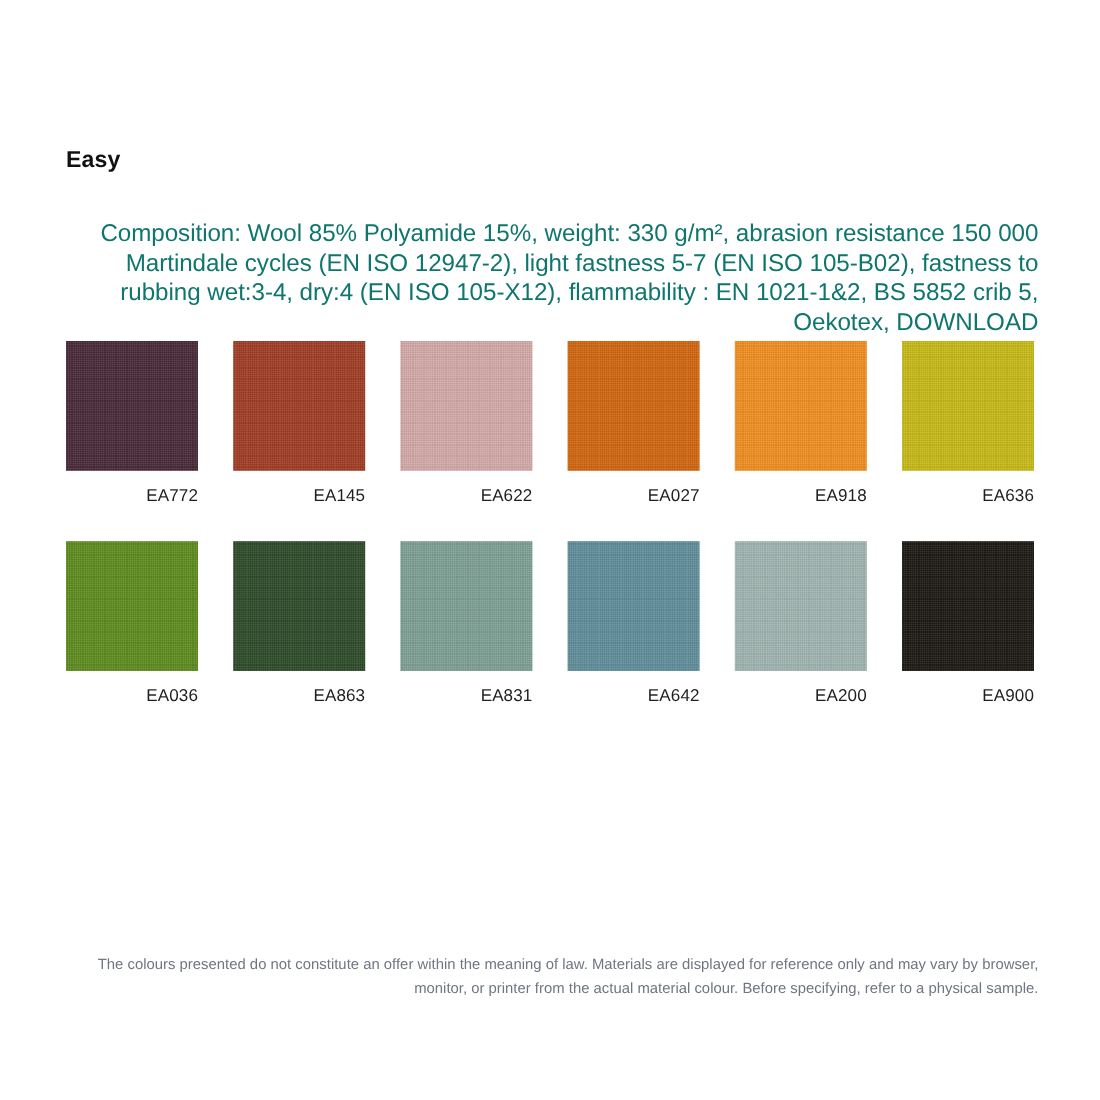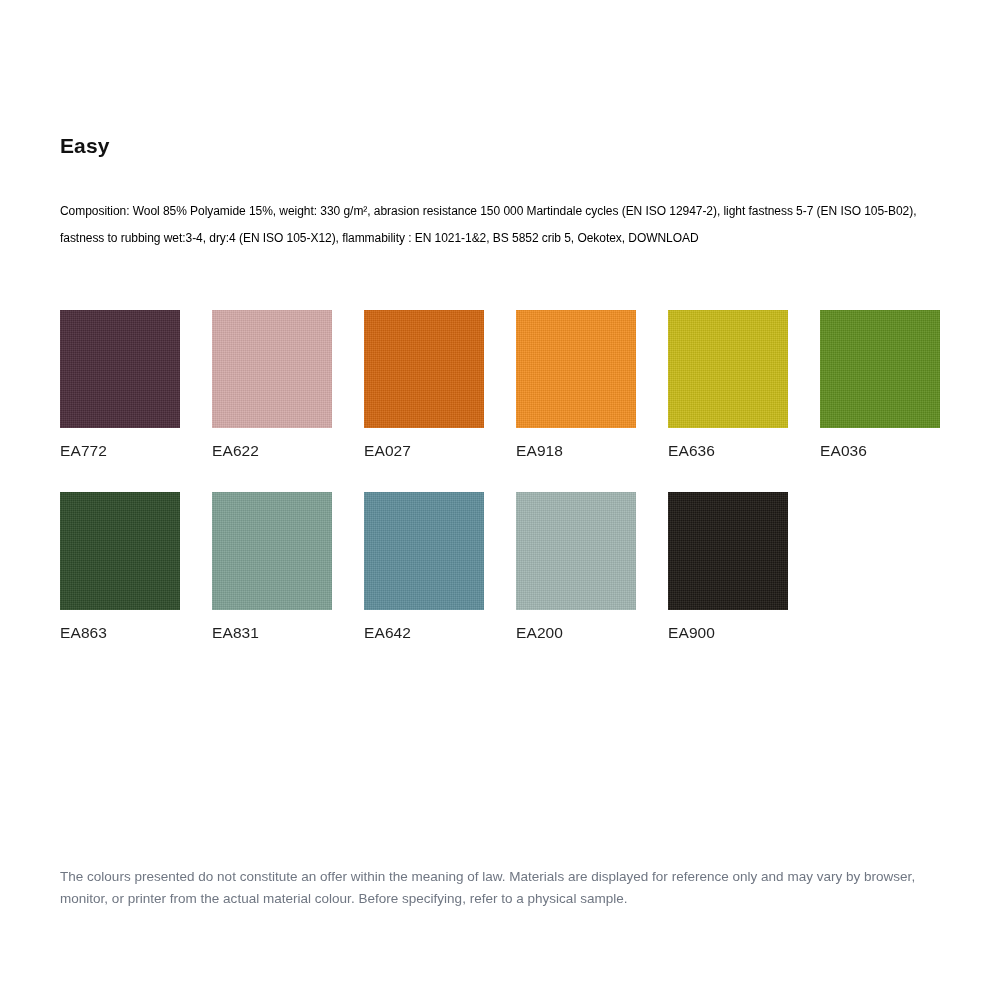--- a/index.html
+++ b/index.html
@@ -13,39 +13,40 @@
     font-family: "Liberation Sans", sans-serif;
     color: #1a1a1a;
     overflow: hidden;
   }
   .page {
     position: relative;
     width: 1000px;
     height: 1000px;
     box-sizing: border-box;
     padding: 0 29px;
+    text-align: right;
   }
   .product-title {
     position: absolute;
     left: 60px;
     top: 134px;
     font-size: 21px;
     font-weight: bold;
     letter-spacing: 0.1px;
     color: #111111;
     margin: 0;
   }
   .composition {
     position: absolute;
     left: 60px;
     top: 198px;
     width: 884px;
-    font-size: 12px;
+    font-size: 22px;
     line-height: 27px;
-    color: #000000;
+    color: #0f766e;
     letter-spacing: -0.05px;
     margin: 0;
   }
   .swatch-grid {
     position: absolute;
     left: 60px;
     top: 310px;
     width: 900px;
     display: grid;
     grid-template-columns: repeat(6, 120px);
@@ -100,20 +101,24 @@
   <h1 class="product-title">Easy</h1>
 
   <p class="composition">Composition: Wool 85% Polyamide 15%, weight: 330 g/m², abrasion resistance 150 000 Martindale cycles (EN ISO 12947-2), light fastness 5-7 (EN ISO 105-B02), fastness to rubbing wet:3-4, dry:4 (EN ISO 105-X12), flammability : EN 1021-1&amp;2, BS 5852 crib 5, Oekotex, DOWNLOAD</p>
 
   <div class="swatch-grid">
       <div class="swatch-cell">
         <span class="swatch-chip" style="background: rgb(74, 43, 57);"></span>
         <span class="swatch-label">EA772</span>
       </div>
       <div class="swatch-cell">
+        <span class="swatch-chip" style="background: rgb(160, 61, 37);"></span>
+        <span class="swatch-label">EA145</span>
+      </div>
+      <div class="swatch-cell">
         <span class="swatch-chip" style="background: rgb(212, 171, 169);"></span>
         <span class="swatch-label">EA622</span>
       </div>
       <div class="swatch-cell">
         <span class="swatch-chip" style="background: rgb(210, 102, 15);"></span>
         <span class="swatch-label">EA027</span>
       </div>
       <div class="swatch-cell">
         <span class="swatch-chip" style="background: rgb(242, 143, 34);"></span>
         <span class="swatch-label">EA918</span>

